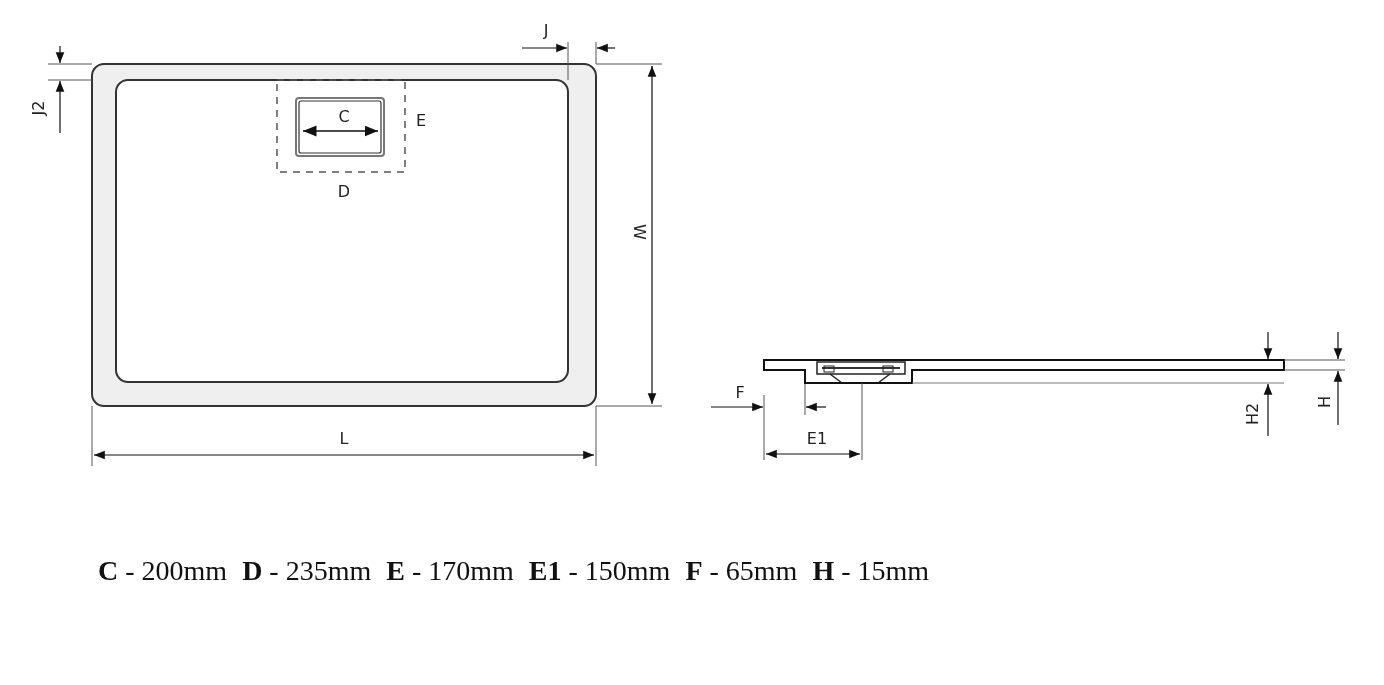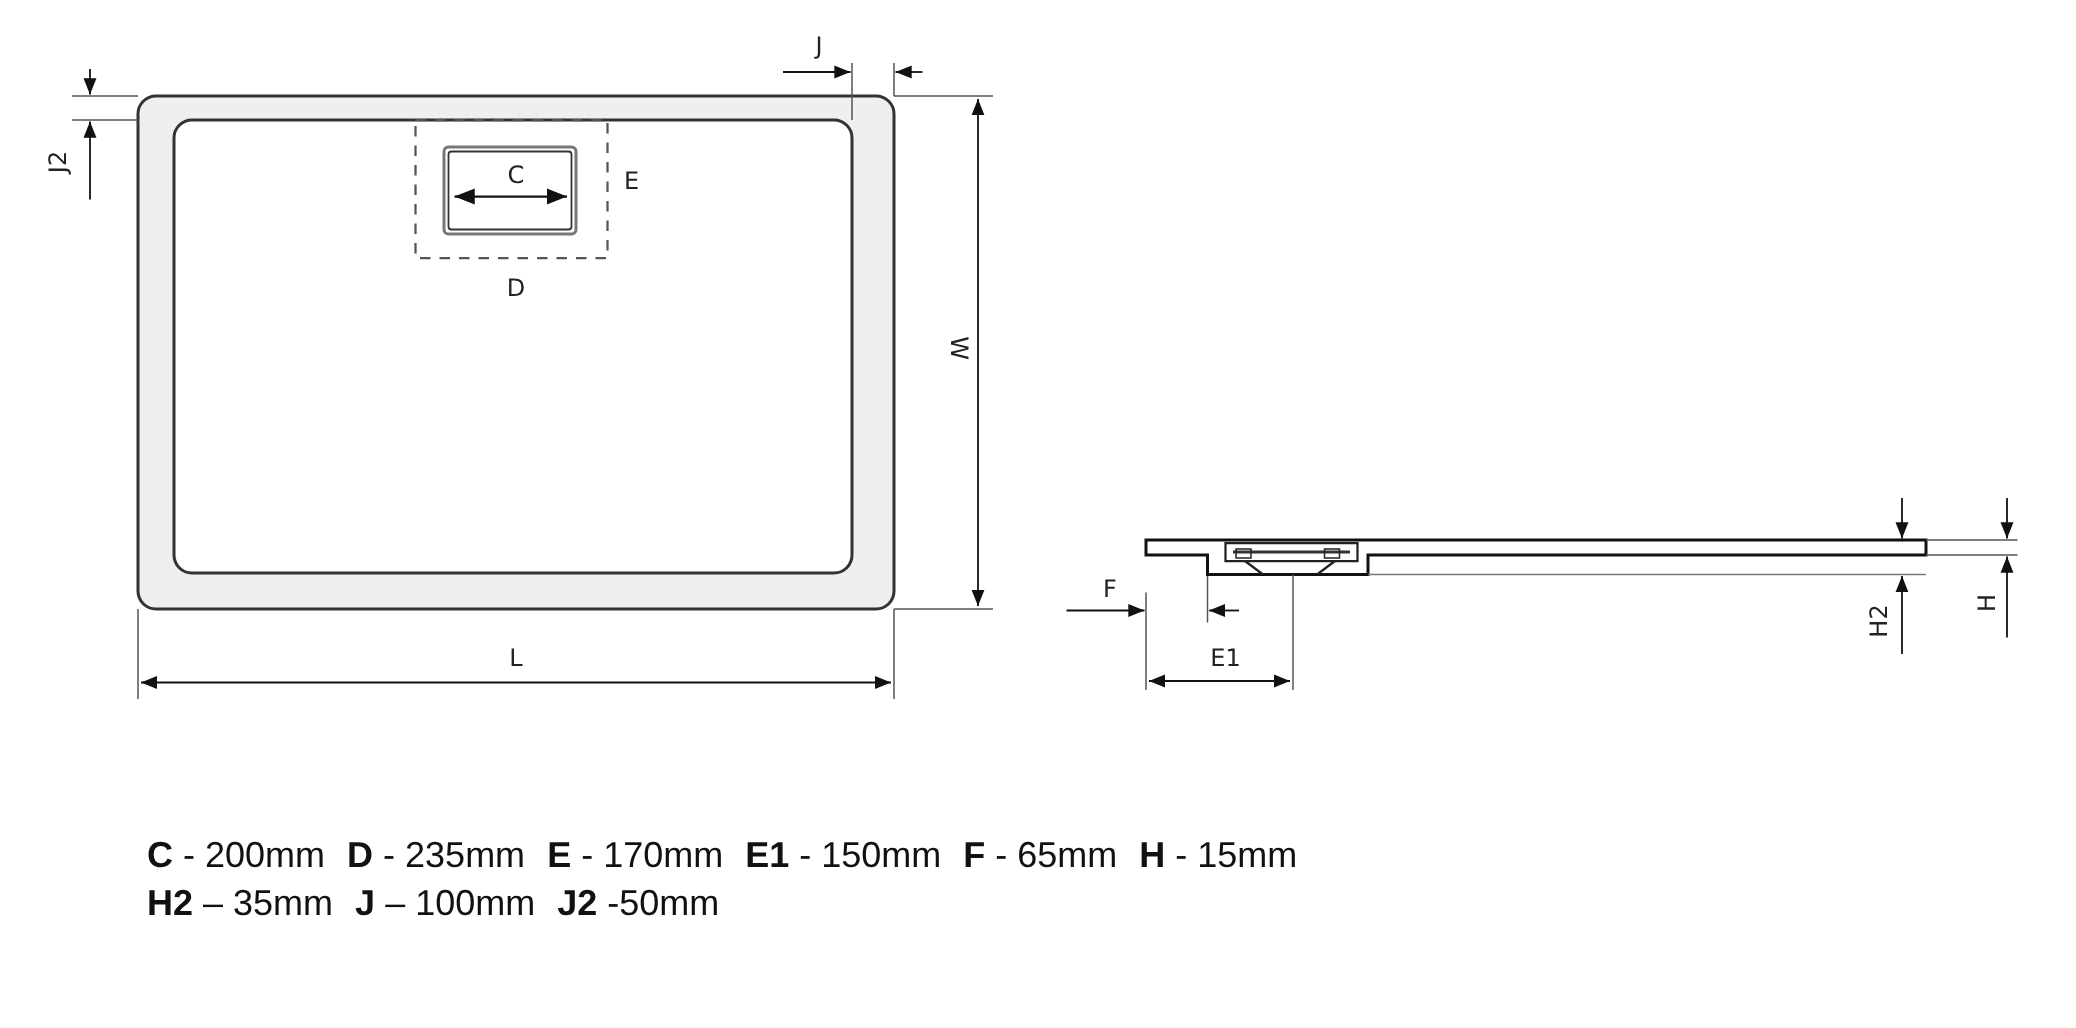--- a/index.html
+++ b/index.html
@@ -1,19 +1,19 @@
 <!DOCTYPE html>
 <html><head>
 <meta charset="utf-8">
 <style>
   html, body { margin:0; padding:0; background:#ffffff; }
   body { width:1384px; height:685px; position:relative; overflow:hidden; font-family:"DejaVu Sans", sans-serif; }
   svg#drawing { position:absolute; left:0; top:0; }
   .lbl { font-family:"DejaVu Sans", sans-serif; font-size:16px; fill:#222; }
-  .legend { position:absolute; left:98px; top:555px; font-family:Liberation Sans, sans-serif; font-size:24px; color:#111; line-height:32px; }
+  .legend { position:absolute; left:98px; top:555px; font-family:Liberation Serif, serif; font-size:28px; color:#111; line-height:32px; }
   .legend .row { white-space:nowrap; }
   .legend .item { margin-right:8px; }
   .legend b { font-weight:bold; }
 </style>
 </head>
 <body>
 
 <svg id="drawing" width="1384" height="685" viewBox="0 0 1384 685">
   <defs>
     <marker id="arr" viewBox="0 0 10 10" refX="10" refY="5" markerWidth="9" markerHeight="9" orient="auto-start-reverse">
@@ -92,18 +92,13 @@
 
 <div class="legend">
   <div class="row">
     <span class="item"><b>C</b><span> - </span><span>200mm</span></span>
     <span class="item"><b>D</b><span> - </span><span>235mm</span></span>
     <span class="item"><b>E</b><span> - </span><span>170mm</span></span>
     <span class="item"><b>E1</b><span> - </span><span>150mm</span></span>
     <span class="item"><b>F</b><span> - </span><span>65mm</span></span>
     <span class="item"><b>H</b><span> - </span><span>15mm</span></span>
   </div>
-  <div class="row">
-    <span class="item"><b>H2</b><span> – </span><span>35mm</span></span>
-    <span class="item"><b>J</b><span> – </span><span>100mm</span></span>
-    <span class="item"><b>J2</b><span> -</span><span>50mm</span></span>
-  </div>
 </div>
 
 </body></html>

